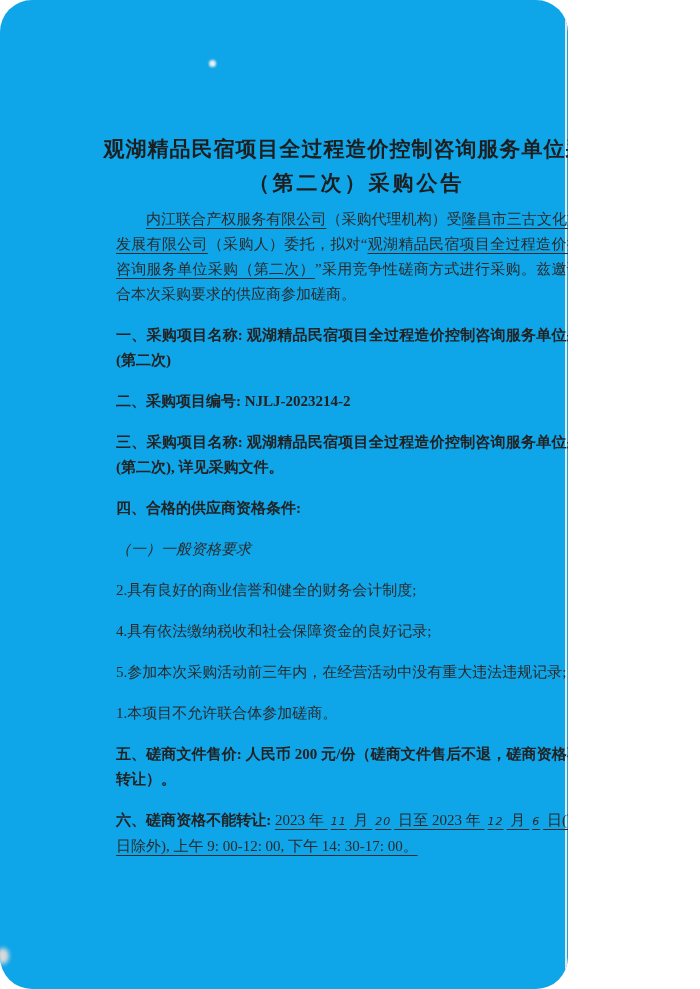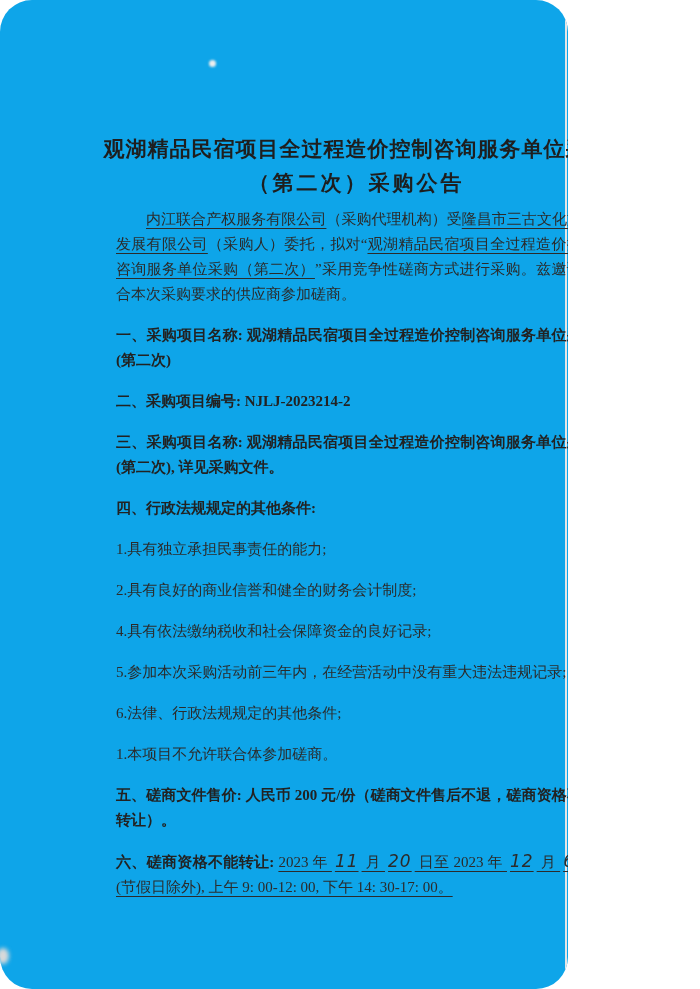--- a/index.html
+++ b/index.html
@@ -24,21 +24,21 @@
     color:#1e1e1e;letter-spacing:1px;
   }
   .title2{letter-spacing:3px;}
   .para{font-size:15px;line-height:25px;margin:16px;text-align:justify;color:#2b2b2b;}
   .intro{text-indent:2em;margin-top:7px;}
   .bold{font-weight:bold;color:#222;}
   .lbl{font-weight:bold;color:#222;}
   .kai{font-style:italic;}
   .u{text-decoration:underline;text-underline-offset:4px;}
   .hand{
-    font-family:"DejaVu Sans",sans-serif;font-style:italic;font-size:17px;
+    font-family:"DejaVu Sans",sans-serif;font-style:italic;font-size:11px;
     letter-spacing:1px;padding:0 3px;
   }
 </style>
 </head>
 <body>
 
 <div class="page">
   <div class="page-edge-right"></div>
   <div class="smudge-left"></div>
   <div class="smudge-top"></div>
@@ -49,28 +49,27 @@
     <h1 class="title title2">（第二次）采购公告</h1>
 
     <p class="para intro"><span class="u">内江联合产权服务有限公司</span><span>（采购代理机构）受</span><span class="u">隆昌市三古文化旅游发展有限公司</span><span>（采购人）委托，拟对“</span><span class="u">观湖精品民宿项目全过程造价控制咨询服务单位采购（第二次）</span><span>”采用竞争性磋商方式进行采购。兹邀请符合本次采购要求的供应商参加磋商。</span></p>
 
     <p class="para bold"><span class="lbl">一、采购项目名称: </span><span>观湖精品民宿项目全过程造价控制咨询服务单位采购(第二次)</span></p>
 
     <p class="para bold"><span class="lbl">二、采购项目编号: </span><span>NJLJ-2023214-2</span></p>
 
     <p class="para bold"><span class="lbl">三、采购项目名称: </span><span>观湖精品民宿项目全过程造价控制咨询服务单位采购(第二次), 详见采购文件。</span></p>
 
-    <p class="para bold"><span class="lbl">四、行政法规规定的其他条件:</span></p>
+    <p class="para bold"><span class="lbl">四、合格的供应商资格条件:</span></p>
 
+    <p class="para kai">（一）一般资格要求</p>
 
-    <p class="para">1.具有独立承担民事责任的能力;</p>
     <p class="para">2.具有良好的商业信誉和健全的财务会计制度;</p>
     <p class="para">4.具有依法缴纳税收和社会保障资金的良好记录;</p>
     <p class="para">5.参加本次采购活动前三年内，在经营活动中没有重大违法违规记录;</p>
-    <p class="para">6.法律、行政法规规定的其他条件;</p>
 
 
     <p class="para">1.本项目不允许联合体参加磋商。</p>
 
     <p class="para"><span class="lbl">五、磋商文件售价: </span><span class="bold">人民币 200 元/份（磋商文件售后不退，磋商资格不能转让）。</span></p>
 
     <p class="para"><span class="lbl">六、磋商资格不能转让: </span><span class="u">2023 年 </span><span class="u hand">11</span><span class="u"> 月 </span><span class="u hand">20</span><span class="u"> 日至 2023 年 </span><span class="u hand">12</span><span class="u"> 月 </span><span class="u hand">6</span><span class="u"> 日(节假日除外), 上午 9: 00-12: 00, 下午 14: 30-17: 00。</span></p>
 
   </div>
 </div>

